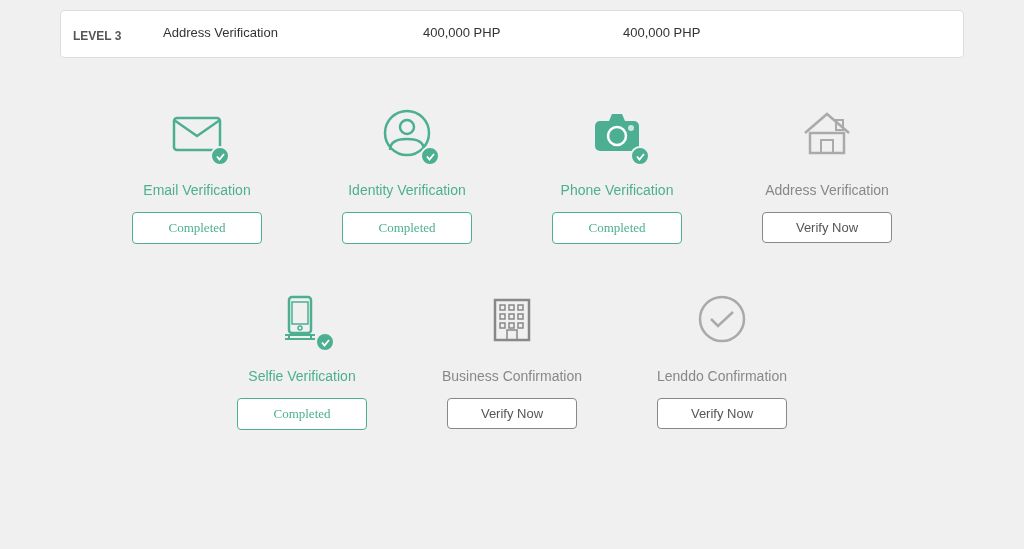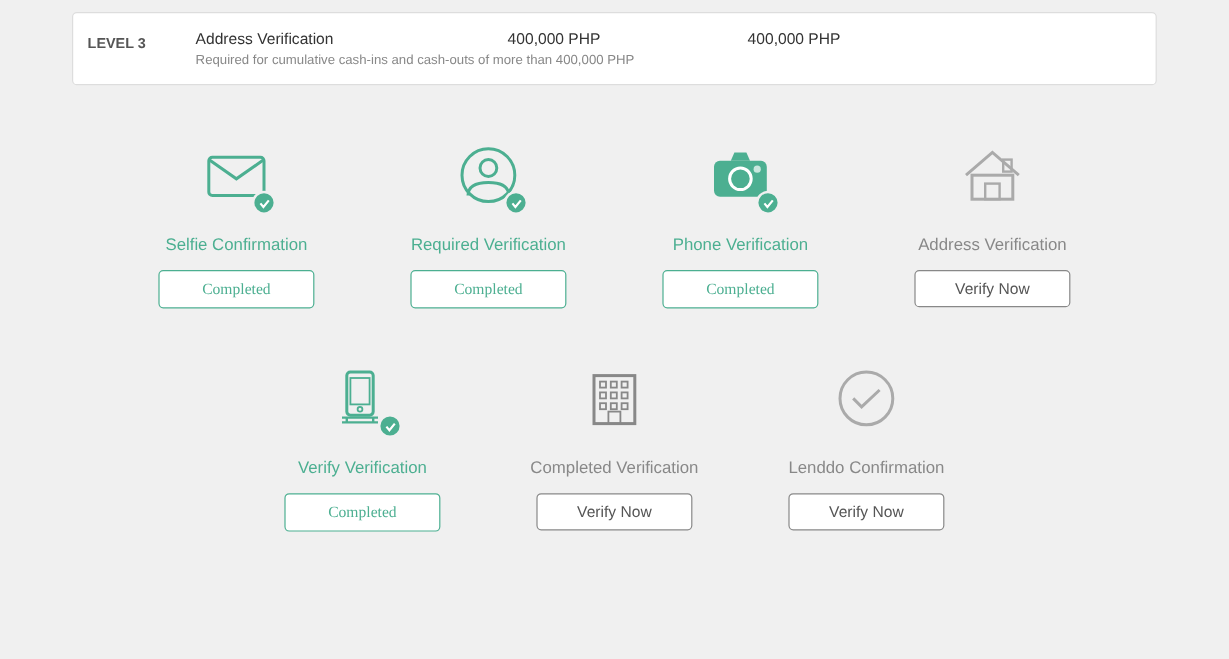--- a/index.html
+++ b/index.html
@@ -141,56 +141,55 @@
 <div class="main-container">
 
   <div class="level-card">
     <div class="level-label">LEVEL 3</div>
     <div class="level-details">
       <div class="title-row">
         <span class="col1">Address Verification</span>
         <span class="col2">400,000 PHP</span>
         <span class="col3">400,000 PHP</span>
       </div>
-      <div class="subtitle">Required for cumulative cash-ins and cash-outs of more than 400,000 PHP</div>
     </div>
   </div>
 
   <div class="verification-section">
 
     <div class="verif-item">
       <div class="icon-area">
         <svg class="icon-svg" viewBox="0 0 54 54" fill="none">
           <rect x="4" y="12" width="46" height="32" rx="3" stroke="#4caf91" stroke-width="2.5" fill="none"></rect>
           <polyline points="4,14 27,30 50,14" stroke="#4caf91" stroke-width="2.5" fill="none"></polyline>
         </svg>
         <div class="check-badge">
           <svg viewBox="0 0 11 11" fill="none">
               <polyline points="2,5.5 4.5,8.5 9,3" stroke="white" stroke-width="1.8" fill="none"></polyline>
             </svg>
         </div>
       </div>
-      <div class="verif-title completed-title">Selfie Confirmation</div>
+      <div class="verif-title completed-title">Email Verification</div>
       <div class="btn-completed">Completed</div>
     </div>
 
     <div class="verif-item">
       <div class="icon-area">
         <svg class="icon-svg" viewBox="0 0 54 54" fill="none">
           <circle cx="27" cy="27" r="22" stroke="#4caf91" stroke-width="2.5" fill="none"></circle>
           <circle cx="27" cy="21" r="7" stroke="#4caf91" stroke-width="2.5" fill="none"></circle>
           <path d="M10 44 Q10 33 27 33 Q44 33 44 44" stroke="#4caf91" stroke-width="2.5" fill="none"></path>
         </svg>
         <div class="check-badge">
           <svg viewBox="0 0 11 11" fill="none">
               <polyline points="2,5.5 4.5,8.5 9,3" stroke="white" stroke-width="1.8" fill="none"></polyline>
             </svg>
         </div>
       </div>
-      <div class="verif-title completed-title">Required Verification</div>
+      <div class="verif-title completed-title">Identity Verification</div>
       <div class="btn-completed">Completed</div>
     </div>
 
     <div class="verif-item">
       <div class="icon-area">
         <svg class="icon-svg" viewBox="0 0 54 54" fill="none">
 
           <rect x="5" y="15" width="44" height="30" rx="5" fill="#4caf91"></rect>
 
           <circle cx="27" cy="30" r="9" stroke="white" stroke-width="2.5" fill="none"></circle>
@@ -243,21 +242,21 @@
           <line x1="14" y1="43" x2="14" y2="47" stroke="#4caf91" stroke-width="2"></line>
           <line x1="36" y1="43" x2="36" y2="47" stroke="#4caf91" stroke-width="2"></line>
           <line x1="10" y1="47" x2="40" y2="47" stroke="#4caf91" stroke-width="2"></line>
         </svg>
         <div class="check-badge">
           <svg viewBox="0 0 11 11" fill="none">
               <polyline points="2,5.5 4.5,8.5 9,3" stroke="white" stroke-width="1.8" fill="none"></polyline>
             </svg>
         </div>
       </div>
-      <div class="verif-title completed-title">Verify Verification</div>
+      <div class="verif-title completed-title">Selfie Verification</div>
       <div class="btn-completed">Completed</div>
     </div>
 
     <div class="verif-item">
       <div class="icon-area">
         <svg class="icon-svg" viewBox="0 0 54 54" fill="none">
 
           <rect x="10" y="8" width="34" height="40" stroke="#888" stroke-width="2.5" fill="none"></rect>
 
           <rect x="15" y="13" width="5" height="5" stroke="#888" stroke-width="1.5" fill="none"></rect>
@@ -266,21 +265,21 @@
           <rect x="15" y="22" width="5" height="5" stroke="#888" stroke-width="1.5" fill="none"></rect>
           <rect x="24" y="22" width="5" height="5" stroke="#888" stroke-width="1.5" fill="none"></rect>
           <rect x="33" y="22" width="5" height="5" stroke="#888" stroke-width="1.5" fill="none"></rect>
           <rect x="15" y="31" width="5" height="5" stroke="#888" stroke-width="1.5" fill="none"></rect>
           <rect x="24" y="31" width="5" height="5" stroke="#888" stroke-width="1.5" fill="none"></rect>
           <rect x="33" y="31" width="5" height="5" stroke="#888" stroke-width="1.5" fill="none"></rect>
 
           <rect x="22" y="38" width="10" height="10" stroke="#888" stroke-width="1.5" fill="none"></rect>
         </svg>
       </div>
-      <div class="verif-title pending-title">Completed Verification</div>
+      <div class="verif-title pending-title">Business Confirmation</div>
       <button class="btn-verify">Verify Now</button>
     </div>
 
     <div class="verif-item">
       <div class="icon-area">
         <svg class="icon-svg" viewBox="0 0 54 54" fill="none">
           <circle cx="27" cy="27" r="22" stroke="#aaa" stroke-width="2.5" fill="none"></circle>
           <polyline points="16,27 23,34 38,20" stroke="#aaa" stroke-width="2.5" fill="none"></polyline>
         </svg>
       </div>

